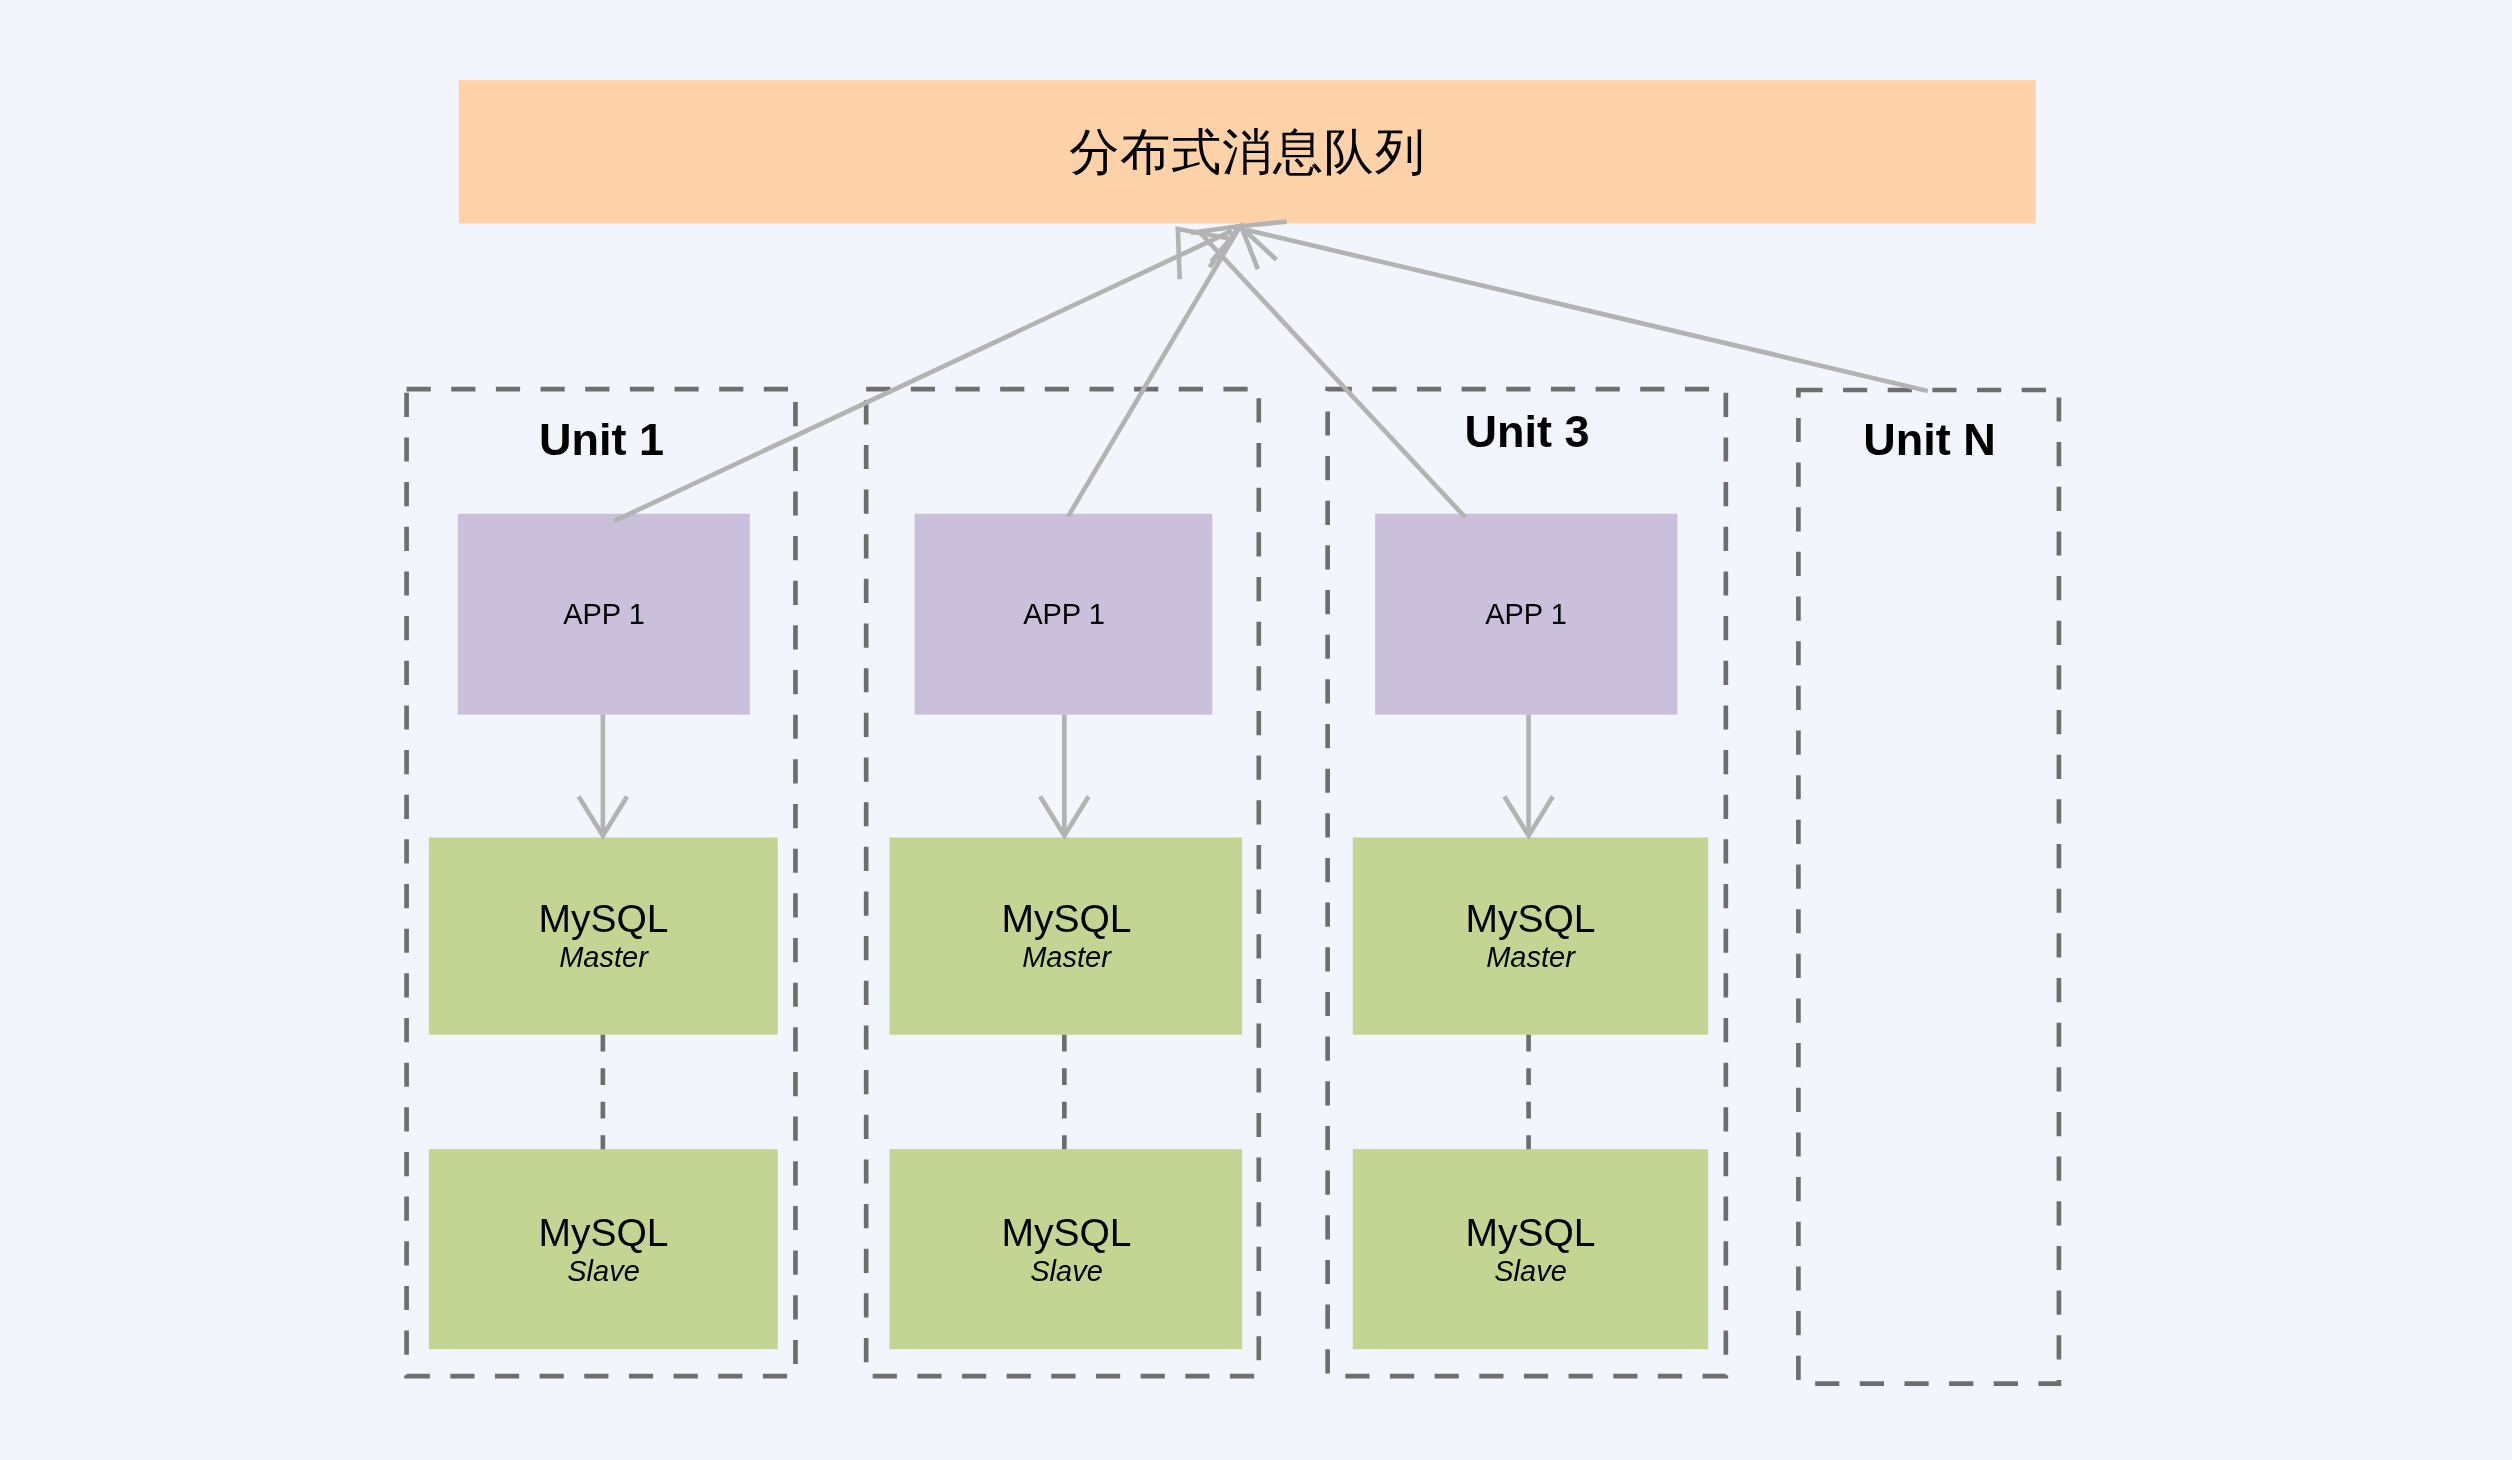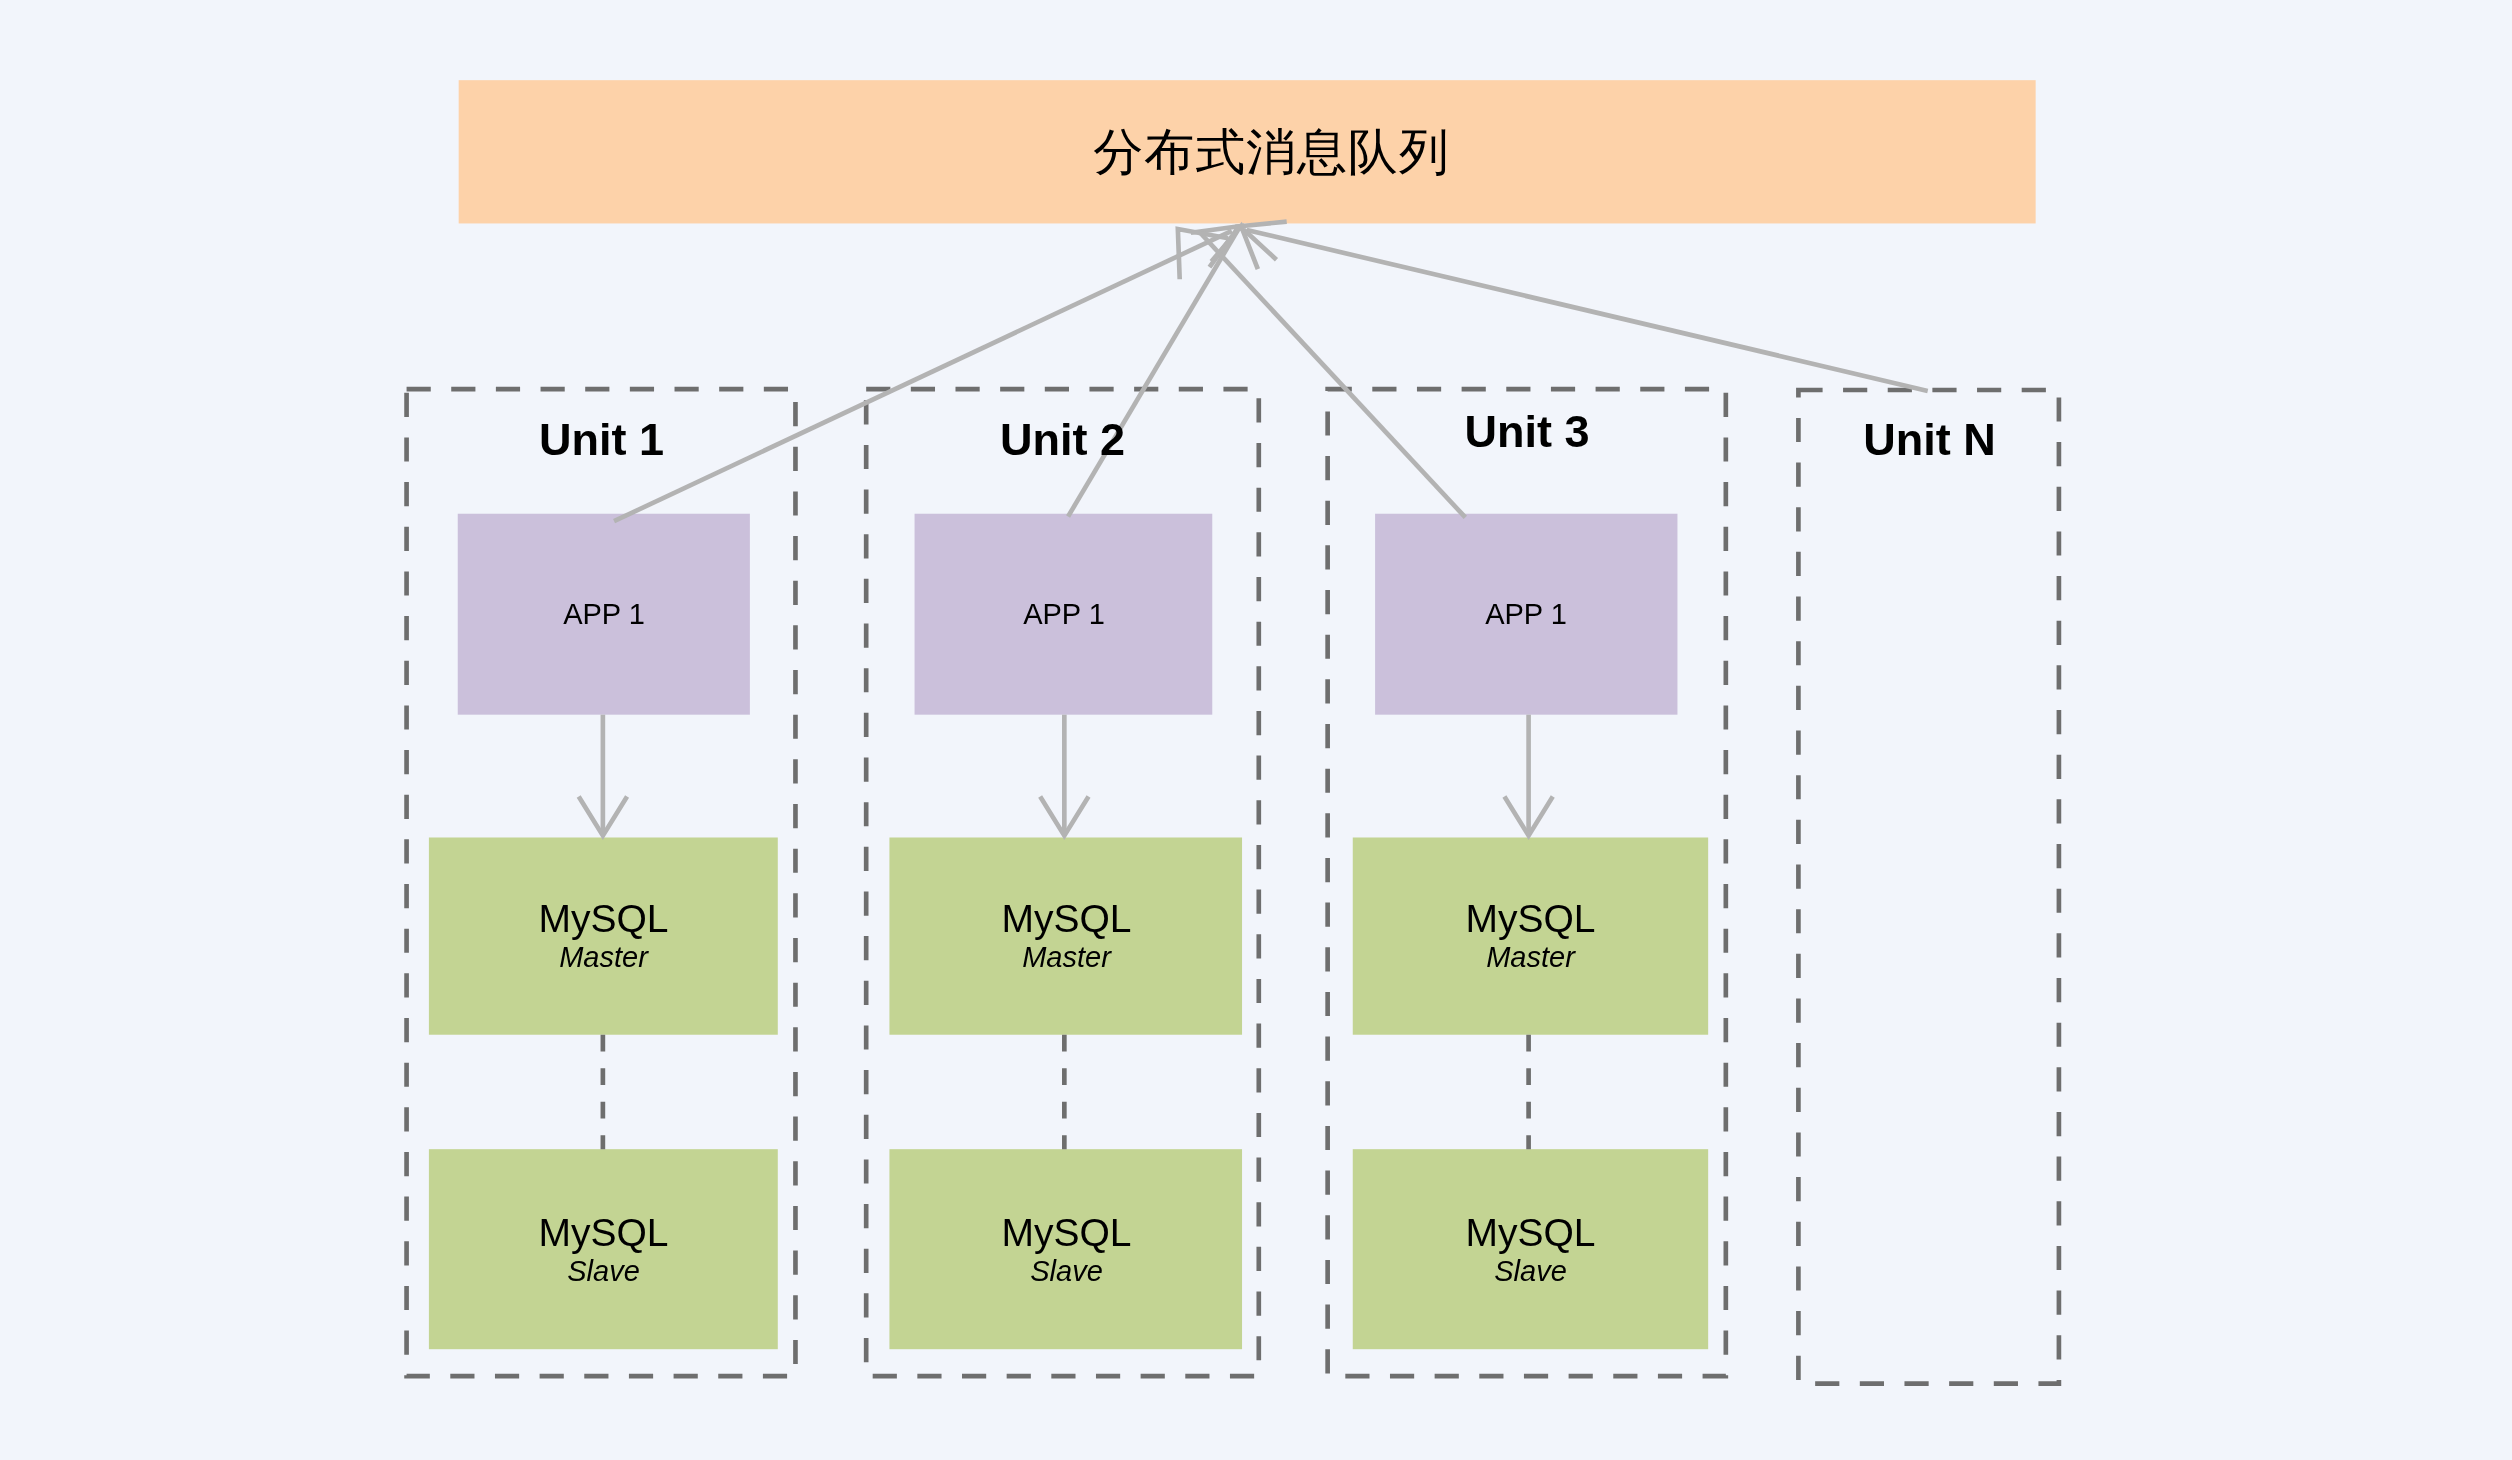--- a/index.html
+++ b/index.html
@@ -109,29 +109,26 @@
     <g fill="none" stroke="#b3b3b3" stroke-width="5">
       <line x1="1643" y1="768" x2="1643" y2="896"></line>
       <polyline points="1617,856 1643,898 1669,856" fill="none"></polyline>
     </g>
 
     <line x1="648" y1="1112" x2="648" y2="1235" stroke="#6e6e6e" stroke-width="5" stroke-dasharray="18 18"></line>
     <line x1="1144" y1="1112" x2="1144" y2="1235" stroke="#6e6e6e" stroke-width="5" stroke-dasharray="18 18"></line>
     <line x1="1643" y1="1112" x2="1643" y2="1235" stroke="#6e6e6e" stroke-width="5" stroke-dasharray="18 18"></line>
   </svg>
 
-  <div class="node-label queue-title" style="left:459px; top:80px; width:1577px; height:143px;margin-left:24px;">
+  <div class="node-label queue-title" style="left:459px; top:80px; width:1577px; height:143px;">
     <span>分布式消息队列</span>
   </div>
 
   <div class="node-label unit-title" style="left:407px; top:408px; width:389px; height:65px;">
     <span>Unit 1</span>
-  </div>
-  <div class="node-label unit-title" style="left:866px; top:408px; width:393px; height:65px;">
-    <span>Unit 2</span>
   </div>
   <div class="node-label unit-title" style="left:1328px; top:400px; width:398px; height:65px;">
     <span>Unit 3</span>
   </div>
   <div class="node-label unit-title" style="left:1799px; top:408px; width:261px; height:65px;">
     <span>Unit N</span>
   </div>
 
   <div class="node-label app-title" style="left:458px; top:514px; width:292px; height:201px;">
     <span>APP 1</span>

